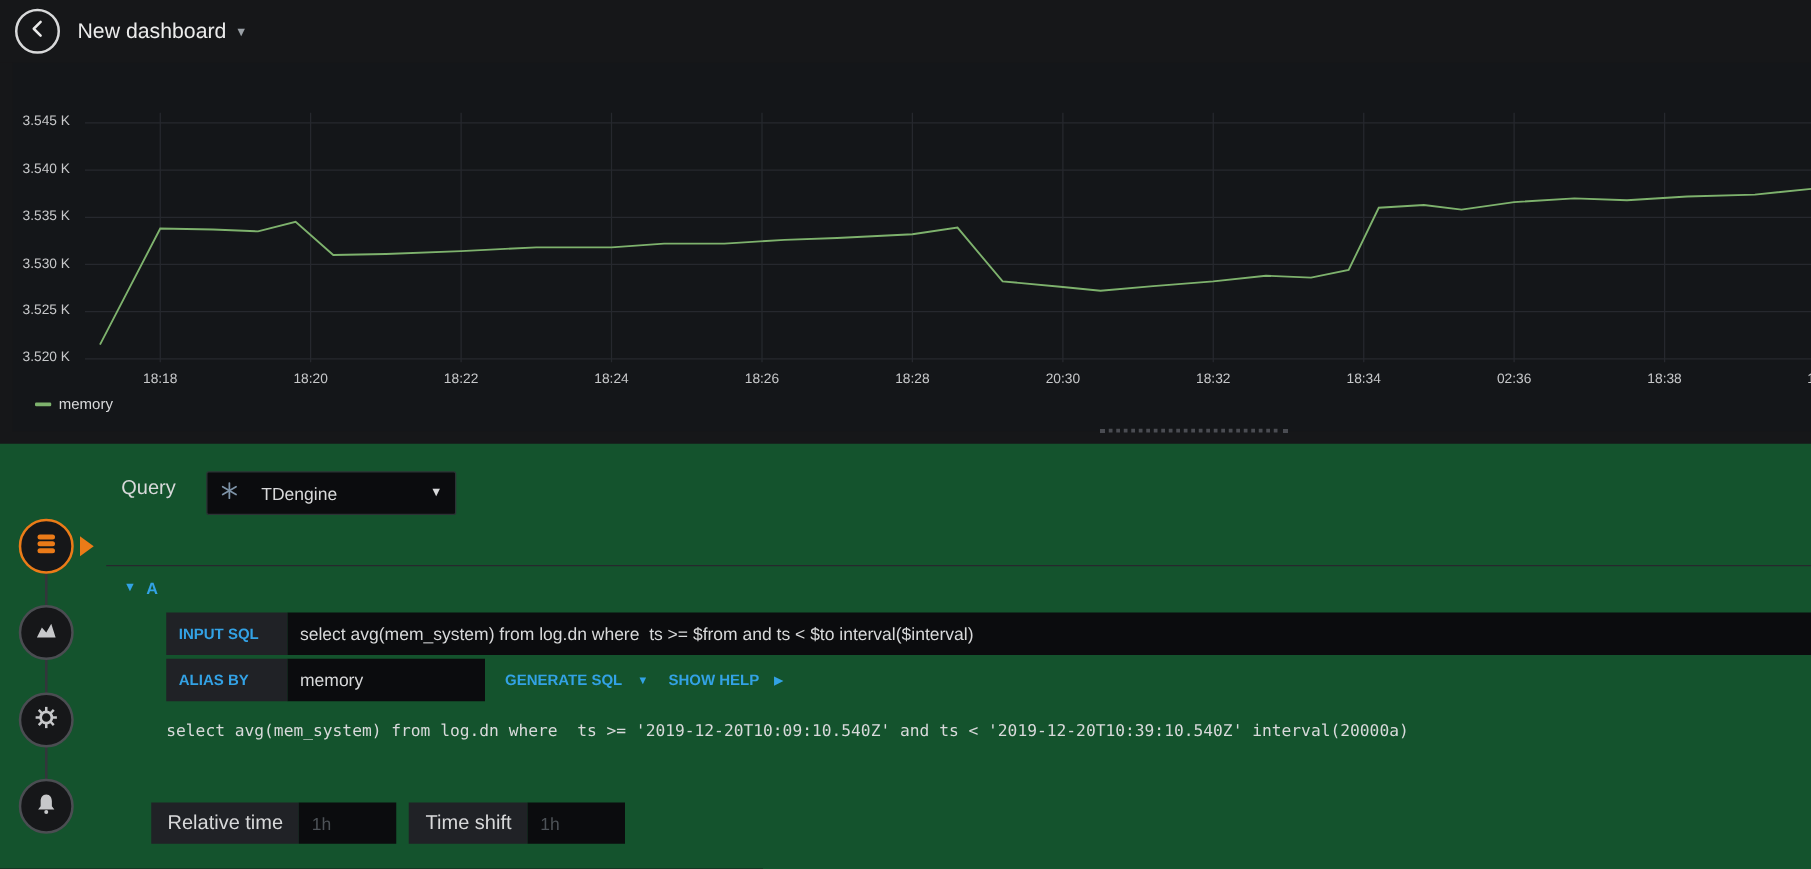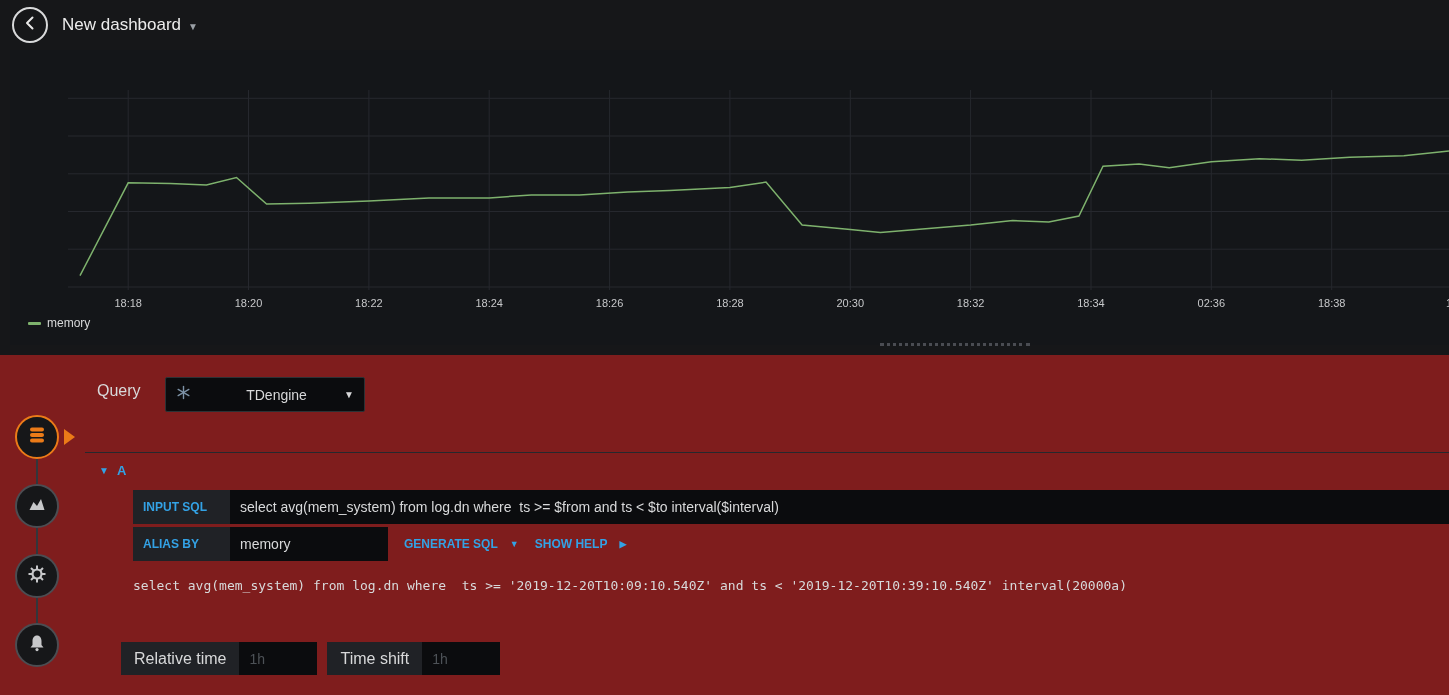--- a/index.html
+++ b/index.html
@@ -29,35 +29,35 @@
   .x-axis { position:absolute; left:58px; top:247px; width:1391px; height:16px; }
   .x-axis span { position:absolute; width:50px; text-align:center; font-size:11px; color:#c7c8ca; }
   .legend { position:absolute; left:18px; top:266px; display:flex; gap:16px; }
   .legend-item { display:flex; align-items:center; gap:6px; font-size:12px; color:#d8d9da; cursor:pointer; }
   .legend-item i { display:inline-block; width:13px; height:3px; border-radius:1px; }
 
   .resize-handle { position:absolute; top:341px; left:880px; width:150px; height:5px;
                    border-bottom:3px dotted #4a4c52; cursor:row-resize; }
 
   
-  .editor { position:absolute; top:355px; left:0; right:0; bottom:0; background:#7f1d1d; }
+  .editor { position:absolute; top:355px; left:0; right:0; bottom:0; background:#14532d; }
 
   .rail-line { position:absolute; left:36px; top:60px; width:2px; height:230px; background:#33363b; }
   .rail-btn { position:absolute; left:15px; width:44px; height:44px; border:2px solid #4b4d52; border-radius:50%;
               background:#161719; display:flex; align-items:center; justify-content:center; cursor:pointer; }
   .rail-btn.active { border-color:#eb7b18; }
   .rail-arrow { position:absolute; left:64px; width:0; height:0;
                 border-top:8px solid transparent; border-bottom:8px solid transparent;
                 border-left:11px solid #eb7b18; }
 
   .query-head { position:absolute; left:97px; top:27px; font-size:16px; font-weight:500; color:#d8d9da; }
   .ds-picker { position:absolute; left:165px; top:22px; width:200px; height:35px;
                background:#0b0c0e; border:1px solid #2c3235; border-radius:2px;
                display:flex; align-items:center; padding:0 10px; cursor:pointer; }
-  .ds-picker .ds-label { margin-left:18px; font-size:14px; color:#d8d9da; flex:1;text-align:center; }
+  .ds-picker .ds-label { margin-left:18px; font-size:14px; color:#d8d9da; flex:1; }
   .ds-picker .ds-caret { font-size:10px; color:#d8d9da; }
 
   .query-section { position:absolute; left:85px; right:0; top:97px; border-top:1px solid #26282d; }
   .a-header { display:flex; align-items:center; height:34px; padding-left:14px;
               color:#33a2e5; font-size:13px; font-weight:bold; cursor:pointer; }
   .a-header .caret { font-size:10px; margin-right:8px; }
   .rows { margin-left:48px; margin-top:3px; }
   .field-row { display:flex; height:34px; margin-bottom:3px; }
   .field-label { width:97px; background:#202226; color:#33a2e5; font-size:12px; font-weight:bold;
                  display:flex; align-items:center; padding-left:10px; flex:none; }
@@ -91,20 +91,28 @@
       <svg width="18" height="18" viewBox="0 0 18 18">
           <path d="M11.5 3.5 L6 9 L11.5 14.5" stroke="#e9e9e9" stroke-width="2" fill="none" stroke-linecap="round" stroke-linejoin="round"></path>
         </svg>
     </span>
   </div>
   <div class="dash-title">New dashboard</div>
   <div class="title-caret">▼</div>
 </div>
 
 <div class="panel">
+  <div class="y-axis">
+      <span style="top: 1.30189px;">3.545 K</span>
+      <span style="top: 39.0377px;">3.540 K</span>
+      <span style="top: 76.7736px;">3.535 K</span>
+      <span style="top: 114.509px;">3.530 K</span>
+      <span style="top: 152.245px;">3.525 K</span>
+      <span style="top: 189.981px;">3.520 K</span>
+    </div>
   <svg class="plot" viewBox="0 0 1381 200" preserveAspectRatio="none">
       <line class="grid" x1="0" x2="1381" y1="8.3" y2="8.3"></line>
       <line class="grid" x1="0" x2="1381" y1="46.0" y2="46.0"></line>
       <line class="grid" x1="0" x2="1381" y1="83.8" y2="83.8"></line>
       <line class="grid" x1="0" x2="1381" y1="121.5" y2="121.5"></line>
       <line class="grid" x1="0" x2="1381" y1="159.2" y2="159.2"></line>
       <line class="grid" x1="0" x2="1381" y1="197.0" y2="197.0"></line>
       <line class="grid" x1="60.2" x2="60.2" y1="0" y2="200"></line>
       <line class="grid" x1="180.5" x2="180.5" y1="0" y2="200"></line>
       <line class="grid" x1="300.9" x2="300.9" y1="0" y2="200"></line>

